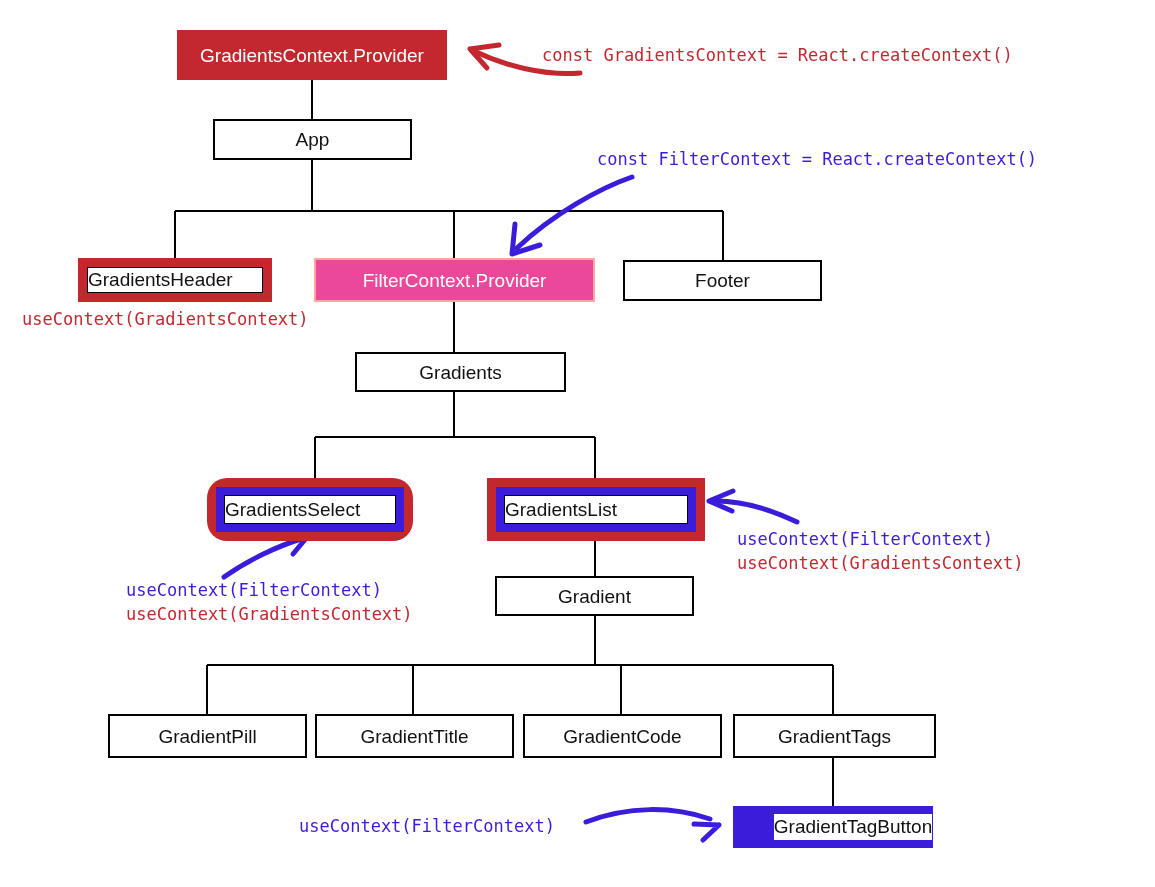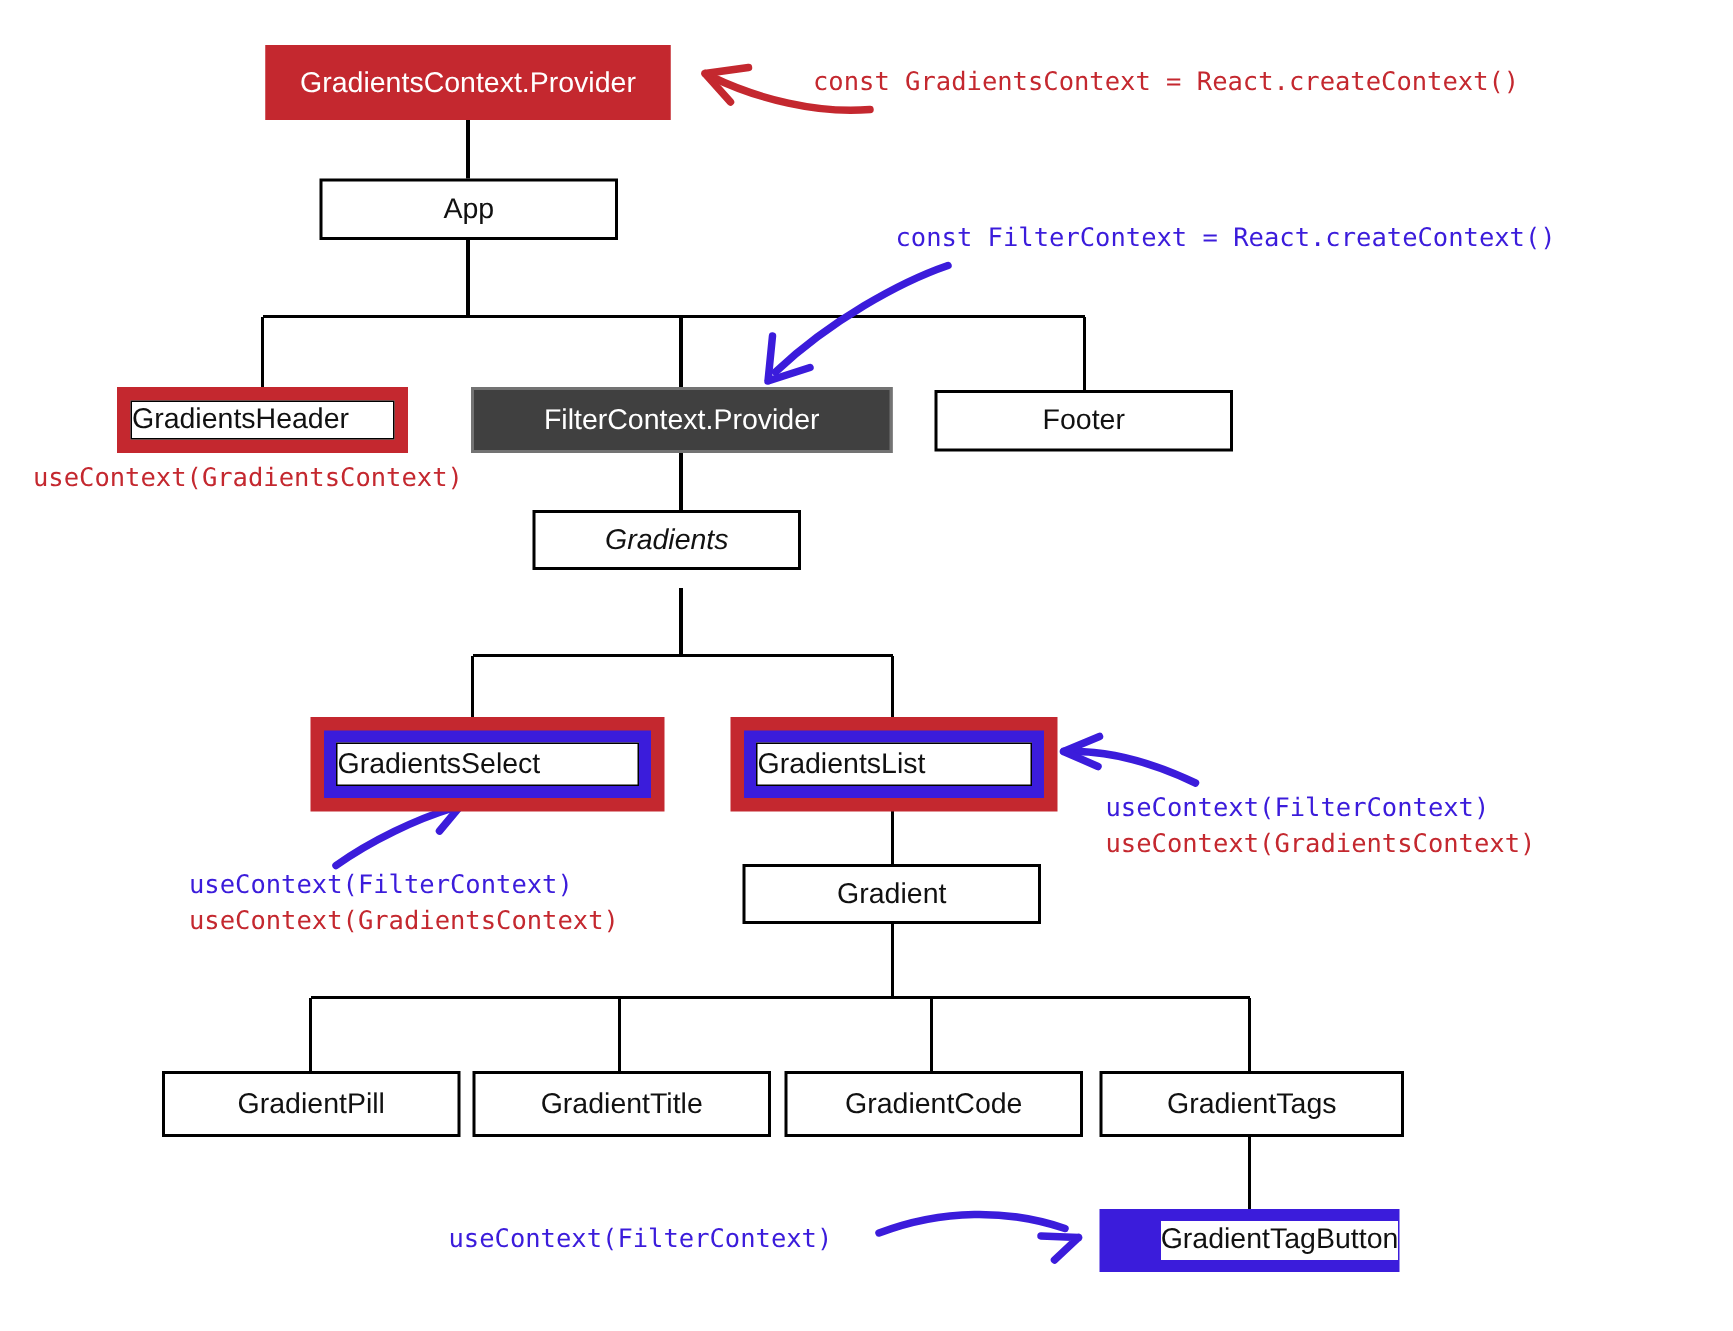--- a/index.html
+++ b/index.html
@@ -44,22 +44,22 @@
     border: 2px solid #000000;
     background: #ffffff;
   }
   
   .node.provider-red {
     background: #c4282f;
     border: 2px solid #c4282f;
     color: #ffffff;
   }
   .node.provider-blue {
-    background: #404040;
-    border: 2px solid #737373;
+    background: #ec4899;
+    border: 2px solid #fca5a5;
     color: #ffffff;
   }
   
   .ring {
     position: absolute;
     box-sizing: border-box;
     display: flex;
     align-items: center;
     justify-content: center;
   }
@@ -185,25 +185,25 @@
   </div>
 
   <div class="node provider-blue" style="left:314px; top:258px; width:281px; height:44px;">
     <span>FilterContext.Provider</span>
   </div>
 
   <div class="node plain" style="left:623px; top:260px; width:199px; height:41px;">
     <span>Footer</span>
   </div>
 
-  <div class="node plain" style="left:355px; top:340px; width:179px; height:40px;font-style:italic;">
+  <div class="node plain" style="left:355px; top:352px; width:211px; height:40px;">
     <span>Gradients</span>
   </div>
 
-  <div class="ring ring-redblue" style="left:207px; top:478px; width:236px; height:63px;">
+  <div class="ring ring-redblue" style="left:207px; top:478px; width:206px; height:63px;border-radius:20px;">
     <div class="inner-blue">
       <div class="core">
         <span>GradientsSelect</span>
       </div>
     </div>
   </div>
 
   <div class="ring ring-redblue" style="left:487px; top:478px; width:218px; height:63px;">
     <div class="inner-blue">
       <div class="core">

